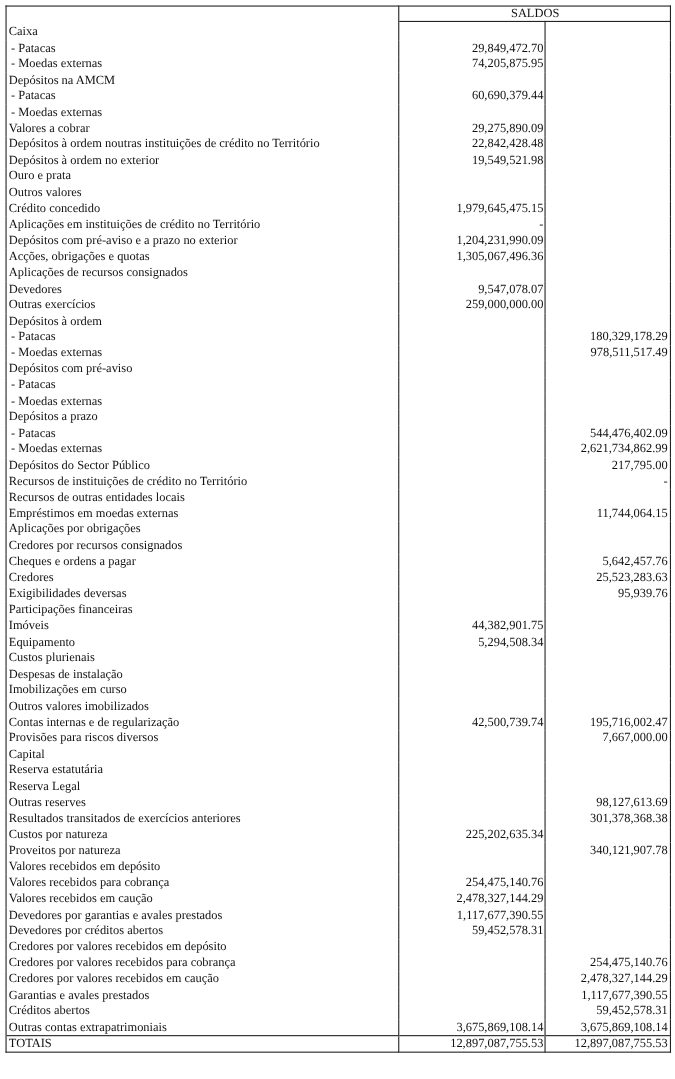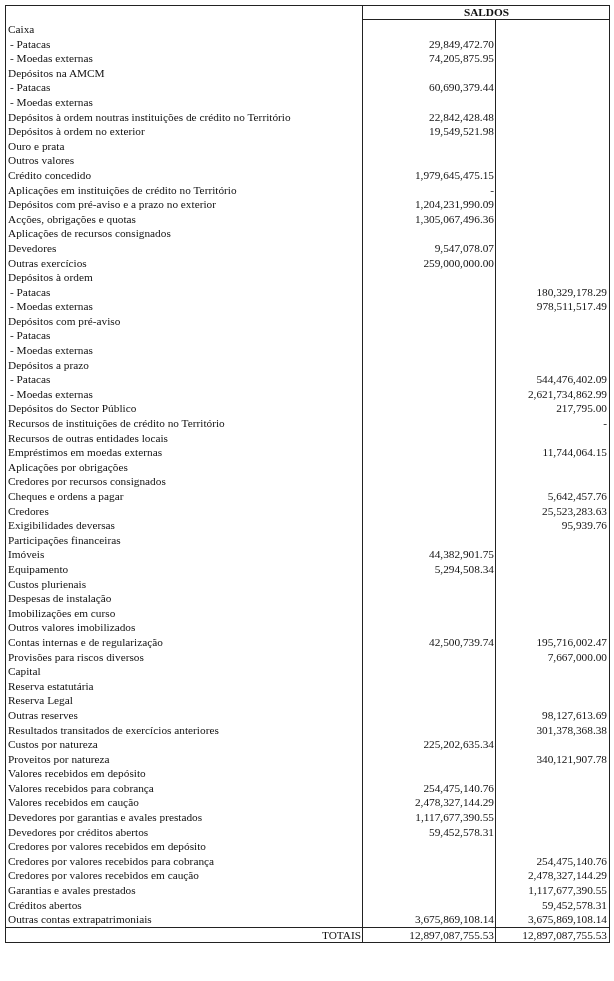--- a/index.html
+++ b/index.html
@@ -8,34 +8,34 @@
   table.ledger {
     position: absolute; left: 5px; top: 5px;
     border-collapse: collapse; table-layout: fixed;
     width: 604px;
     font-size: 11.3px;
   }
   table.ledger col.c-name { width: 357px; }
   table.ledger col.c-dev { width: 133px; }
   table.ledger col.c-cred { width: 114px; }
   th, td { padding: 0 1px 0 2px; white-space: nowrap; overflow: hidden; }
-  th { font-weight: bold; height: 13px; line-height: 13px; }
+  th { font-weight: normal; height: 13px; line-height: 13px; }
   .h-saldos { border: 1px solid #222; border-bottom: 1px solid #222; }
   .h-blank { border-left: 1.5px solid #222; border-top: 1.5px solid #222; border-right: 1px solid #222; }
   .h-design { border-left: 1.5px solid #222; border-right: 1px solid #222; border-bottom: 1px solid #222; }
   .h-dev { border-right: 1px solid #222; border-bottom: 1px solid #222; }
   .h-cred { border-right: 1.5px solid #222; border-bottom: 1px solid #222; }
   tr.data td { height: 14.6px; line-height: 14.6px; }
   td.name { border-left: 1.5px solid #222; border-right: 1.5px solid #222; text-align: left; }
   td.name.sub { padding-left: 4px; }
   td.dev { border-right: 1.5px solid #222; text-align: right; }
   td.cred { border-right: 1.5px solid #222; text-align: right; padding-right: 2px; }
   tr.first td { padding-top: 2px; }
   tr.total td { height: 14px; line-height: 14px; border-top: 1.5px solid #222; border-bottom: 1.5px solid #222; }
-  tr.total td.name { text-align: right; }
+  tr.total td.name { text-align: left; }
 </style>
 </head>
 <body>
 
 <table class="ledger">
   <colgroup>
     <col class="c-name">
       <col class="c-dev">
       <col class="c-cred">
   </colgroup>
@@ -70,20 +70,25 @@
         <td class="name sub"> - Patacas</td>
         <td class="dev">60,690,379.44</td>
         <td class="cred"></td>
       </tr>
       <tr class="data">
         <td class="name sub"> - Moedas externas</td>
         <td class="dev"></td>
         <td class="cred"></td>
       </tr>
       <tr class="data">
+        <td class="name">Valores a cobrar</td>
+        <td class="dev">29,275,890.09</td>
+        <td class="cred"></td>
+      </tr>
+      <tr class="data">
         <td class="name">Depósitos à ordem noutras instituições de crédito no Território</td>
         <td class="dev">22,842,428.48</td>
         <td class="cred"></td>
       </tr>
       <tr class="data">
         <td class="name">Depósitos à ordem no exterior</td>
         <td class="dev">19,549,521.98</td>
         <td class="cred"></td>
       </tr>
       <tr class="data">

